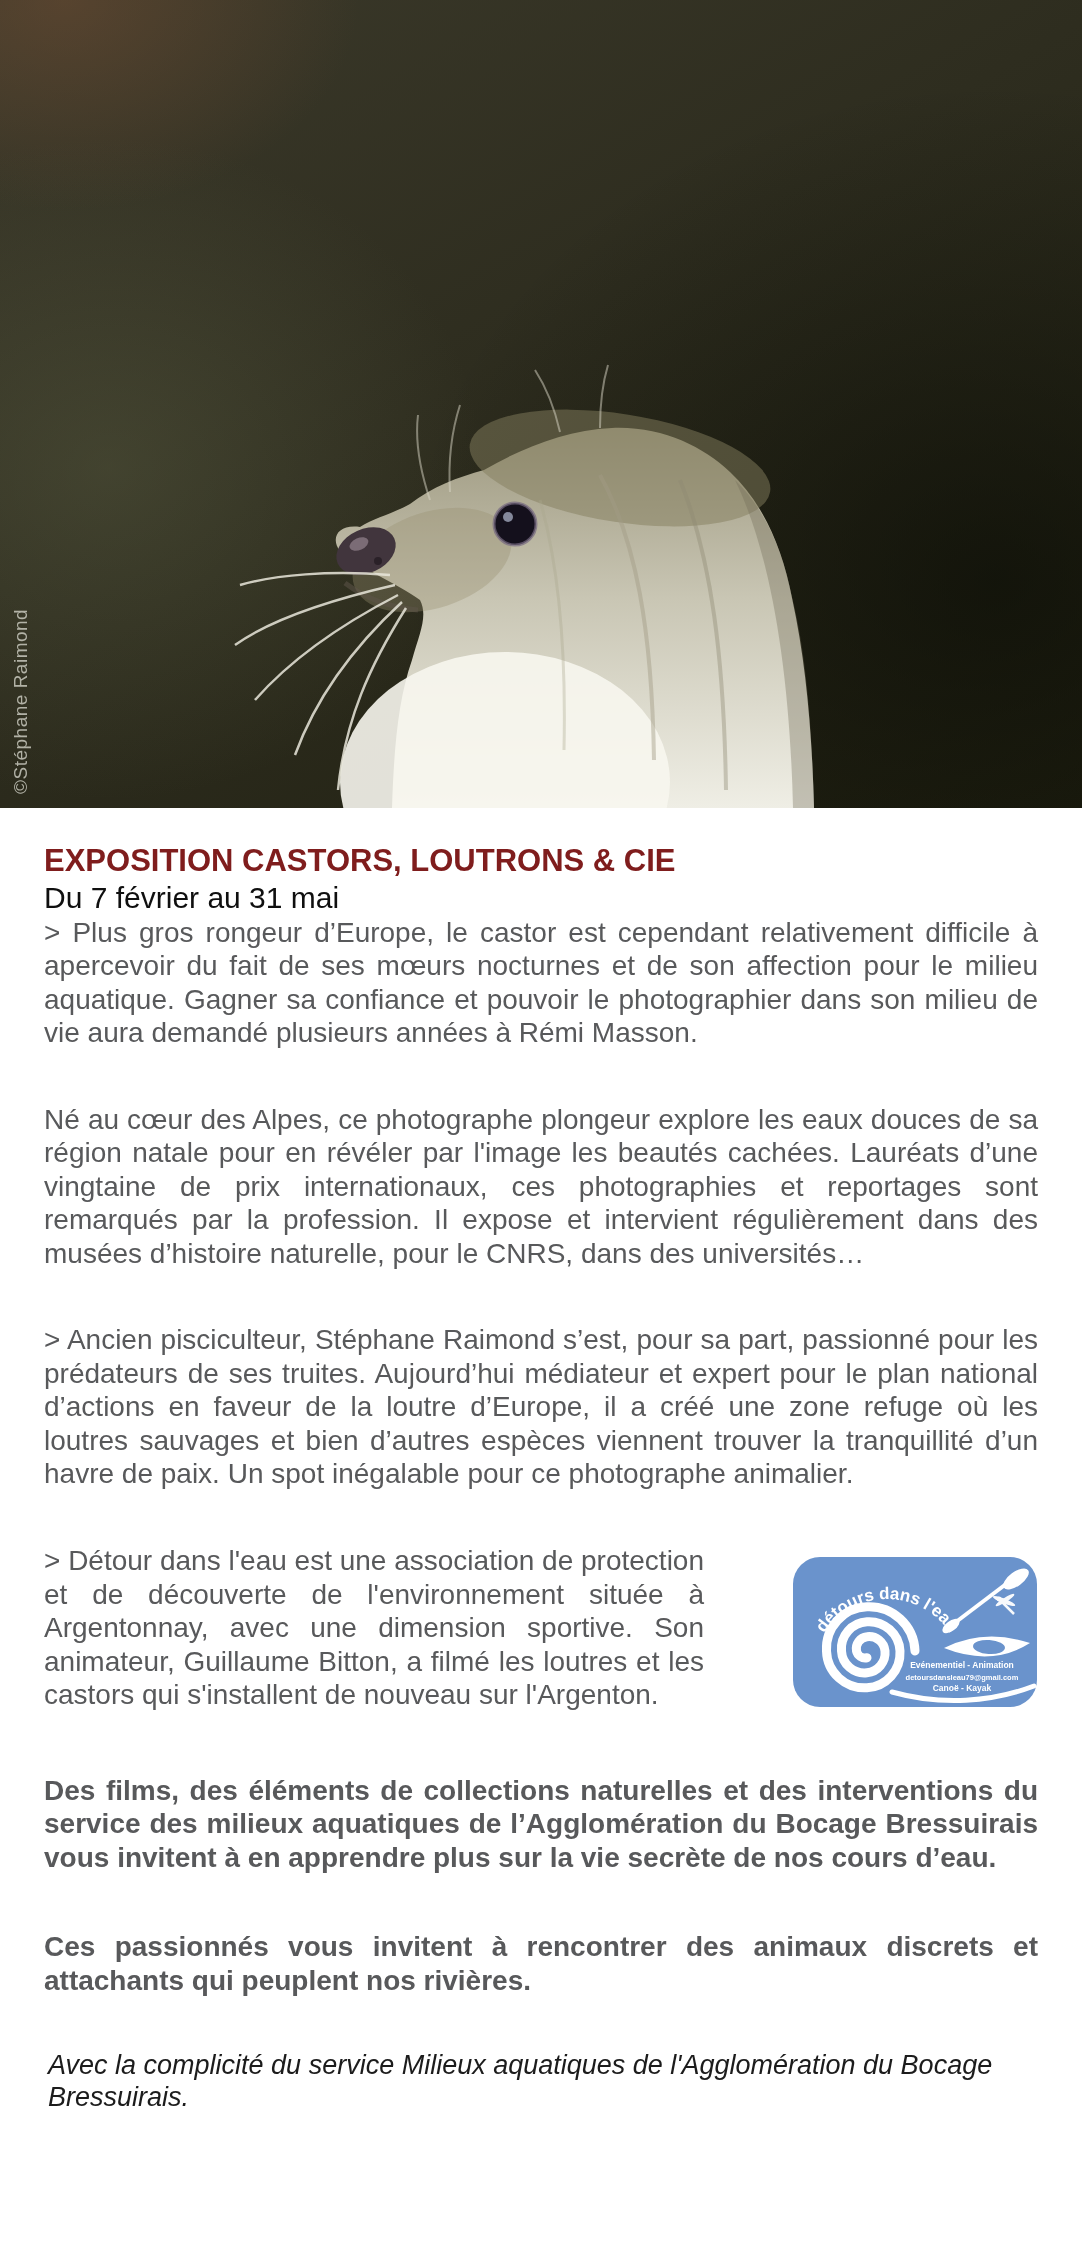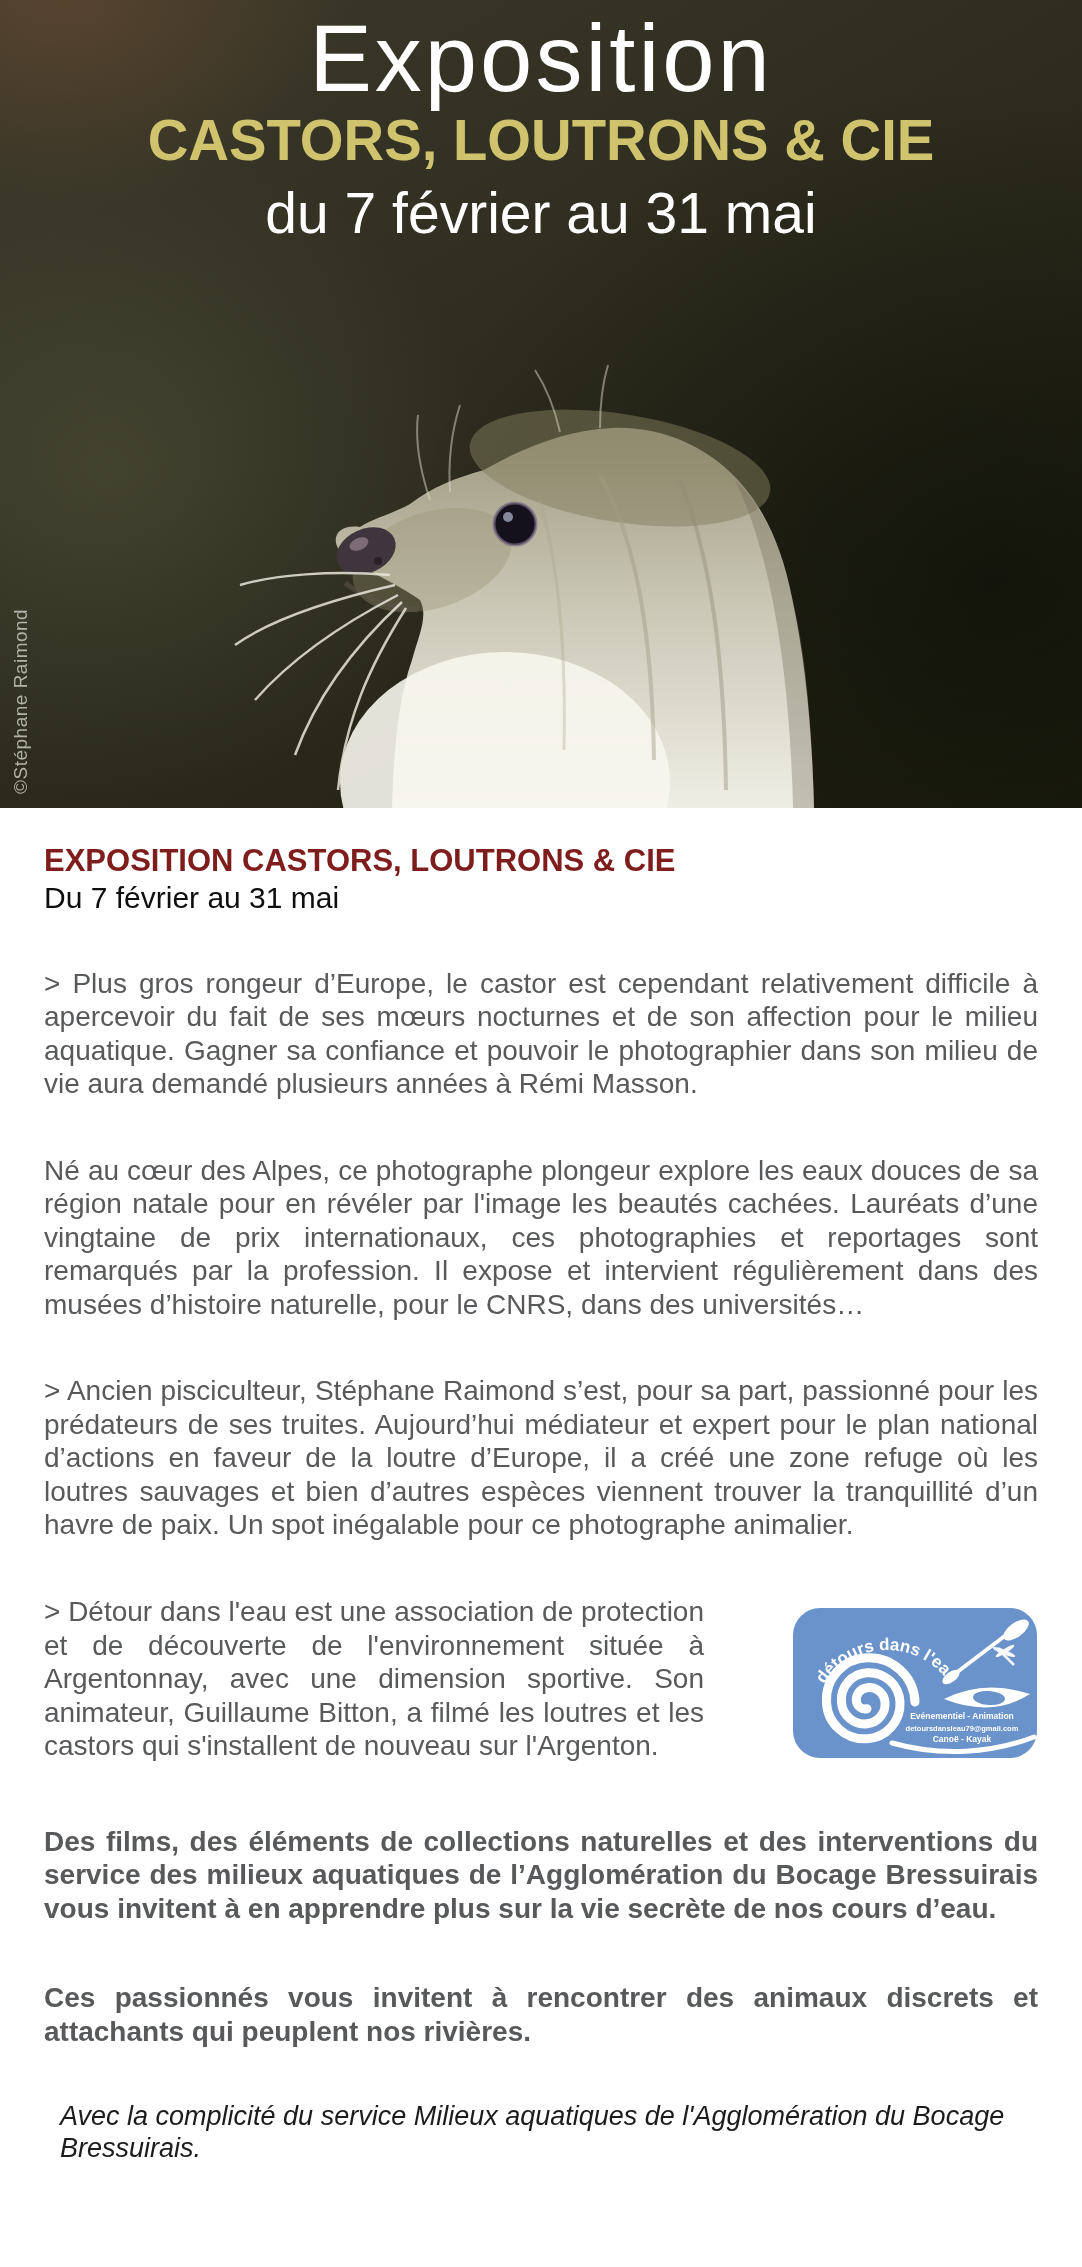--- a/index.html
+++ b/index.html
@@ -34,28 +34,28 @@
   }
 
   
   .content{padding:0 44px;}
   .heading{margin:36px 0 0;font-size:31px;line-height:1.1;font-weight:700;color:#7f1d1d;}
   .subheading{margin:3px 0 0;font-size:30px;line-height:1.15;font-weight:400;color:#0f0f0f;}
   p.body{
     margin:0 0 53px;font-size:28px;line-height:33.5px;color:#58595b;
     text-align:justify;text-justify:inter-word;
   }
-  p.first{margin-top:51px;}
+  p.first{}
   .para-row{display:flex;align-items:flex-end;margin:0 0 62px;}
   .para-row p.body{flex:0 0 660px;margin:0;}
   .logo-wrap{margin-left:auto;margin-top:12px;}
   p.bold{font-weight:700;margin-bottom:52px;}
   p.bold2{font-weight:700;margin-bottom:56px;}
   .footnote{
-    margin:16px;font-size:27px;line-height:1.2;color:#1c1c1c;font-style:italic;font-weight:400;
+    margin:4px;font-size:27px;line-height:1.2;color:#1c1c1c;font-style:italic;font-weight:400;
   }
 </style>
 </head>
 <body>
 
 <div class="poster">
 
   <div class="photo">
 
     <svg class="otter" viewBox="0 0 1082 808" width="1082" height="808" aria-hidden="true">
@@ -101,25 +101,20 @@
         <path d="M 390 575 C 330 570 275 575 240 585"></path>
       </g>
       <g stroke="#d9d6c6" stroke-width="2" fill="none" opacity="0.5">
         <path d="M 430 500 C 420 470 415 440 418 415"></path>
         <path d="M 450 492 C 448 460 452 430 460 405"></path>
         <path d="M 560 432 C 555 410 548 390 535 370"></path>
         <path d="M 600 428 C 600 405 602 385 608 365"></path>
       </g>
     </svg>
 
-    <div class="photo-titles">
-      <div class="photo-title">Exposition</div>
-      <div class="photo-subtitle">CASTORS, LOUTRONS &amp; CIE</div>
-      <div class="photo-date">du 7 février au 31 mai</div>
-    </div>
 
     <div class="photo-credit">©Stéphane Raimond</div>
   </div>
 
   <div class="content">
 
     <h1 class="heading">EXPOSITION CASTORS, LOUTRONS &amp; CIE</h1>
     <div class="subheading">Du 7 février au 31 mai</div>
 
     <p class="body first">&gt; Plus gros rongeur d’Europe, le castor est cependant relativement difficile à apercevoir du fait de ses mœurs nocturnes et de son affection pour le milieu aquatique. Gagner sa confiance et pouvoir le photographier dans son milieu de vie aura demandé plusieurs années à Rémi Masson.</p>

